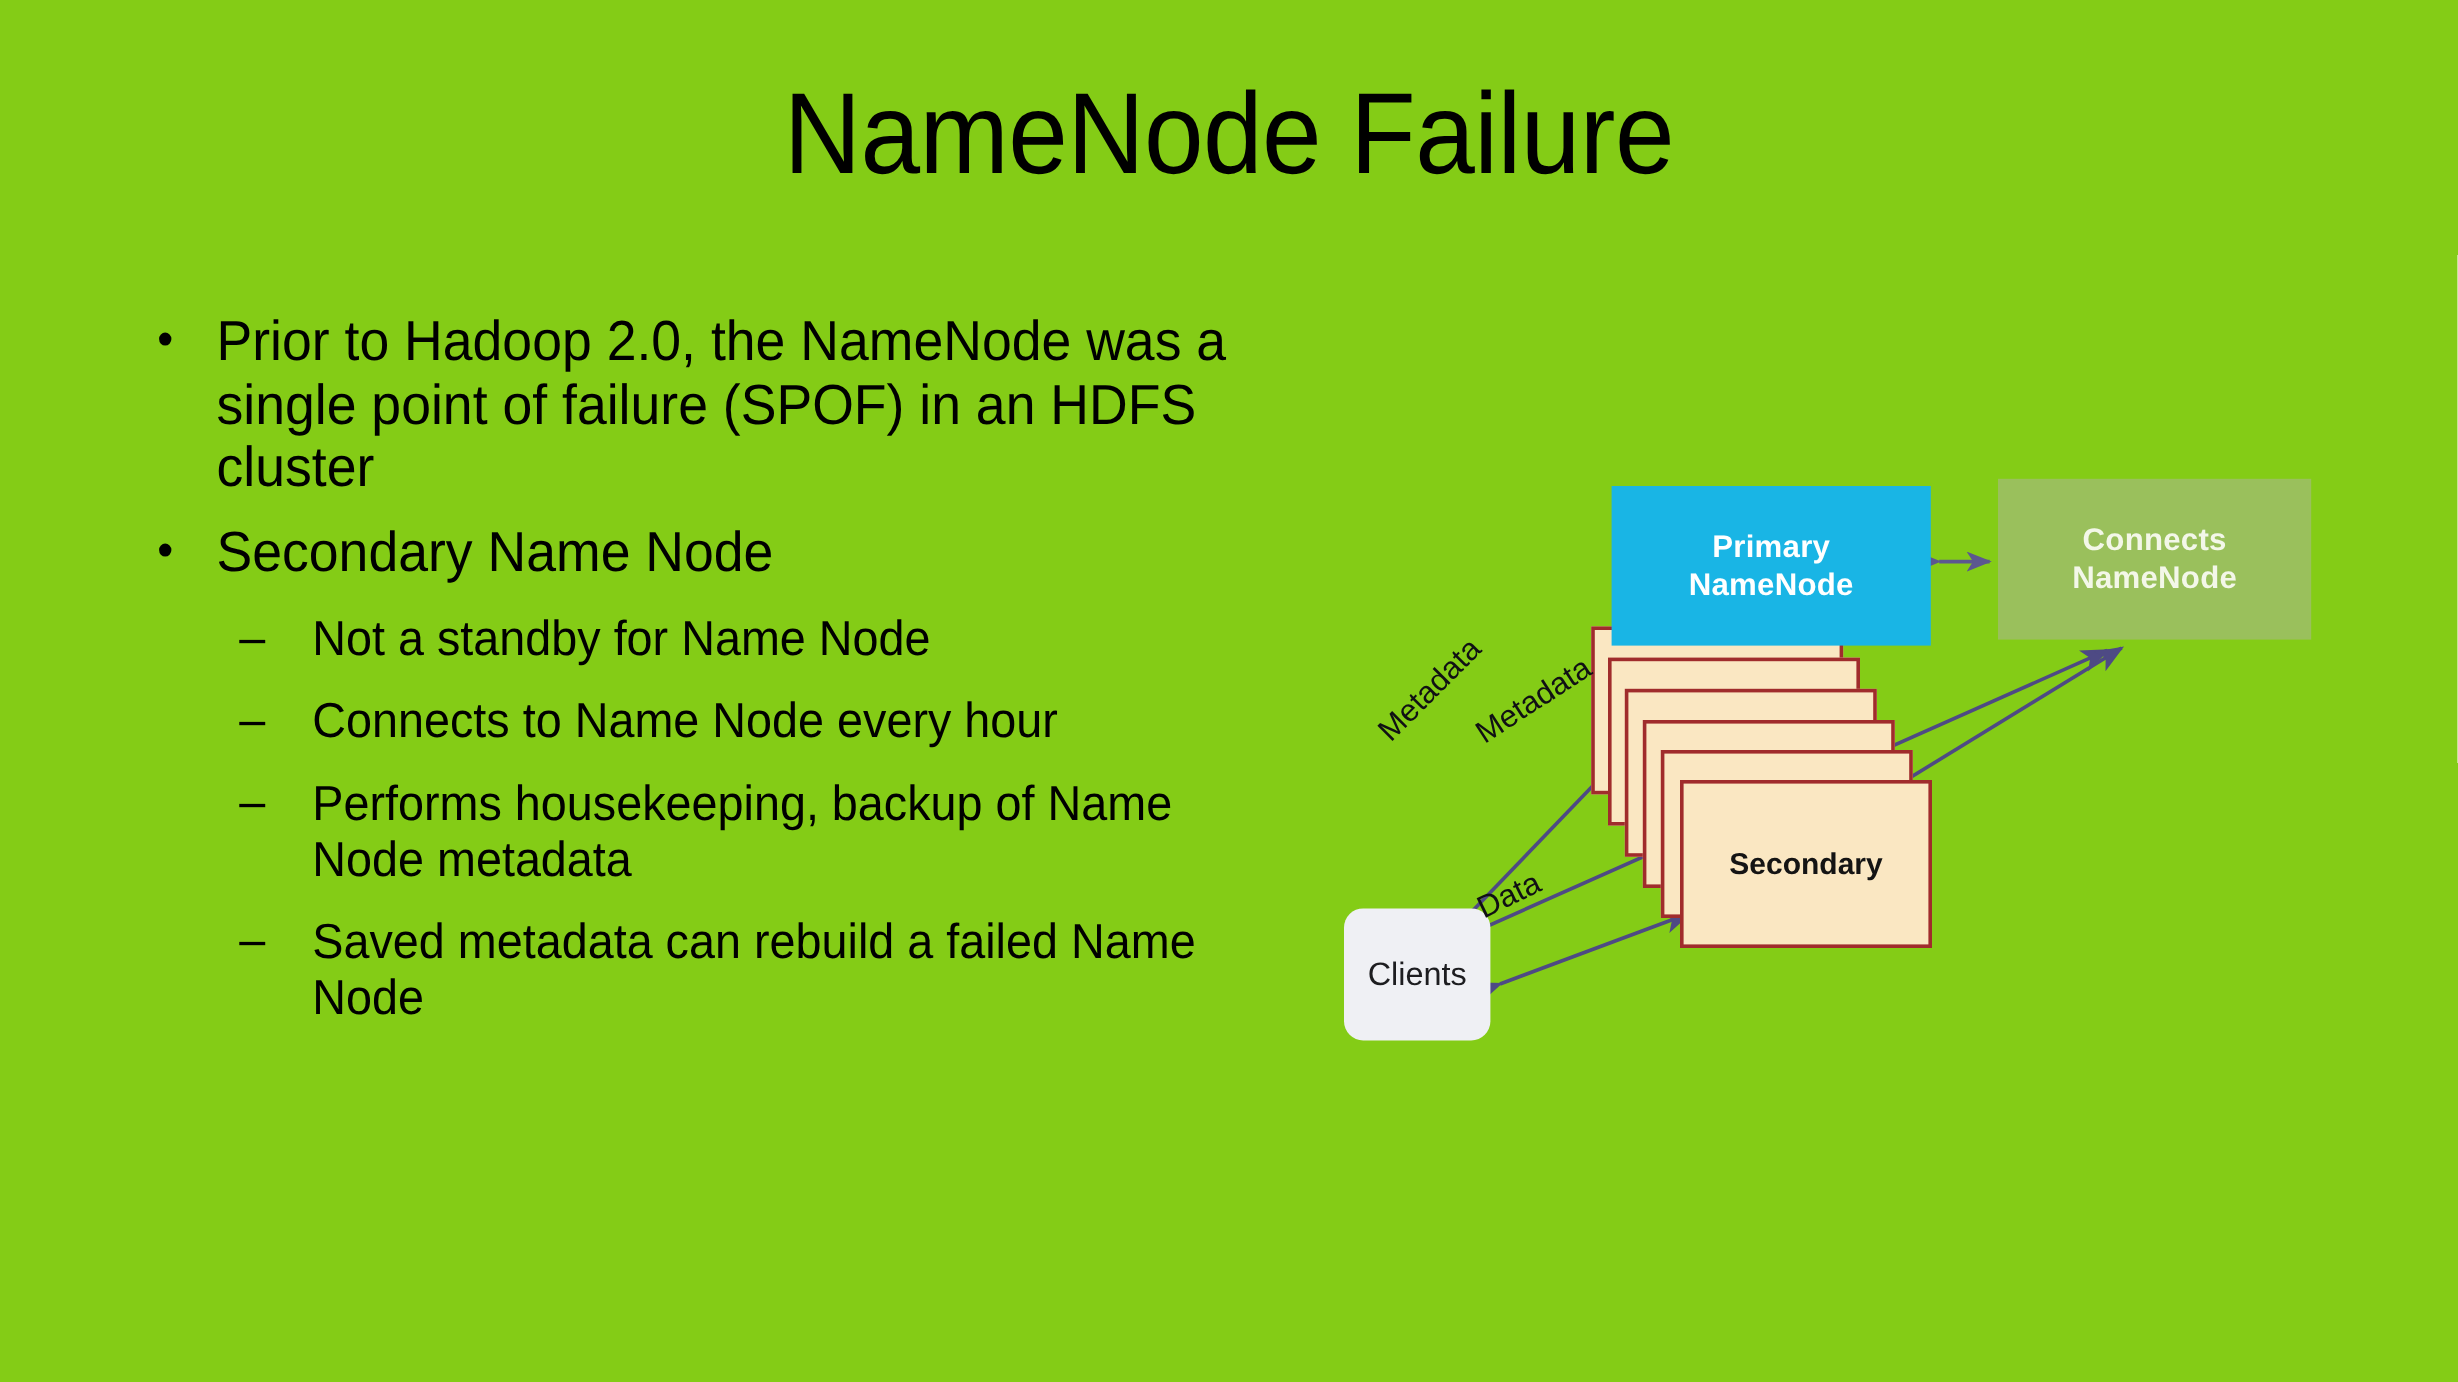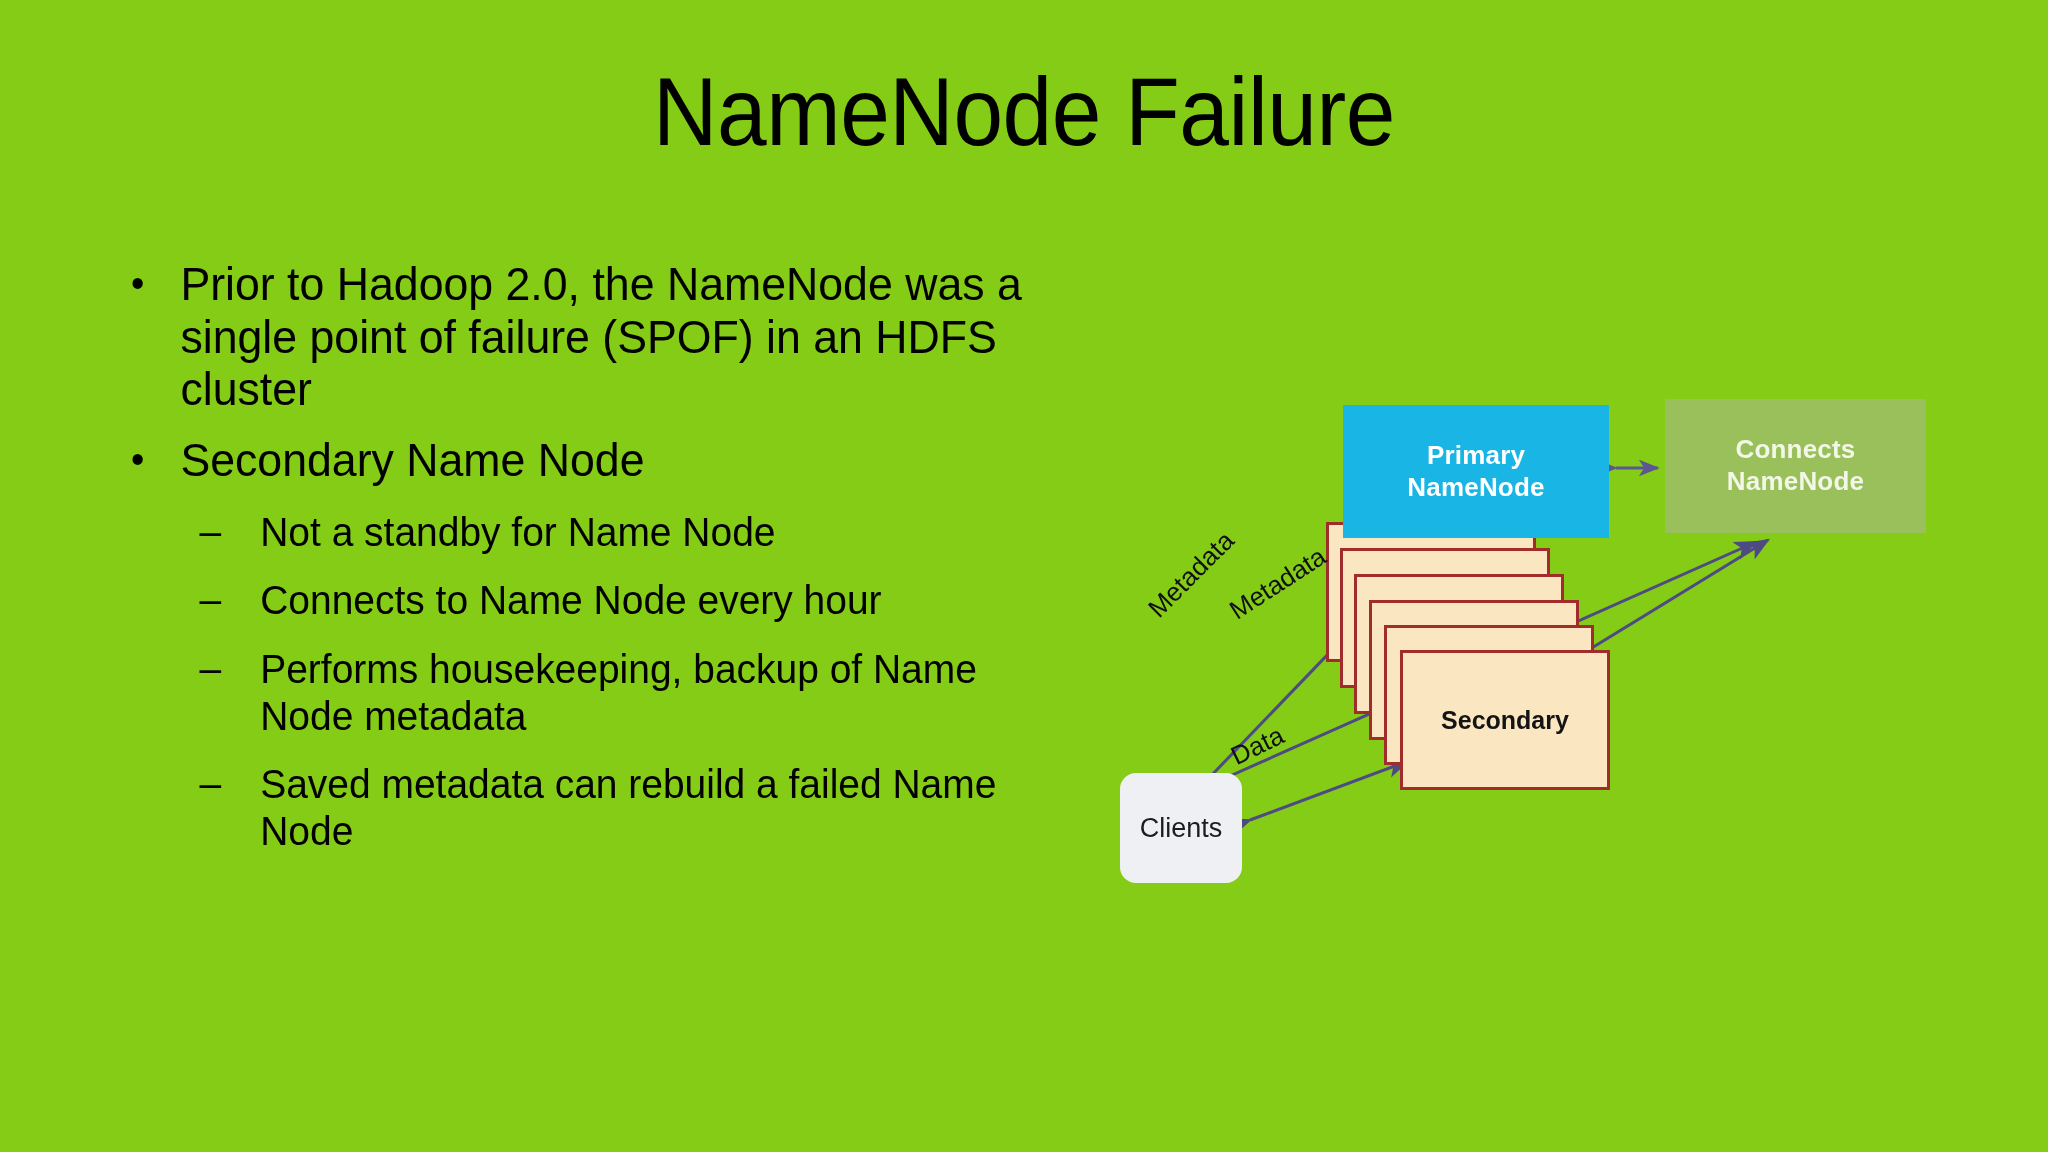--- a/index.html
+++ b/index.html
@@ -135,21 +135,20 @@
     top: 405px;
     width: 122px;
     height: 110px;
     background: #eff0f4;
     border-radius: 16px;
     display: flex;
     align-items: center;
     justify-content: center;
     font-size: 27px;
     color: #1d1d20;
-    margin-top: 16px;
   }
 
   .dn-stack { position: absolute; left: 212px; top: 172px; width: 380px; height: 340px; }
   .dn-sheet {
     position: absolute;
     background: #fae7c2;
     border: 3px solid #a02c2c;
     box-sizing: border-box;
   }
   .dn-front {

